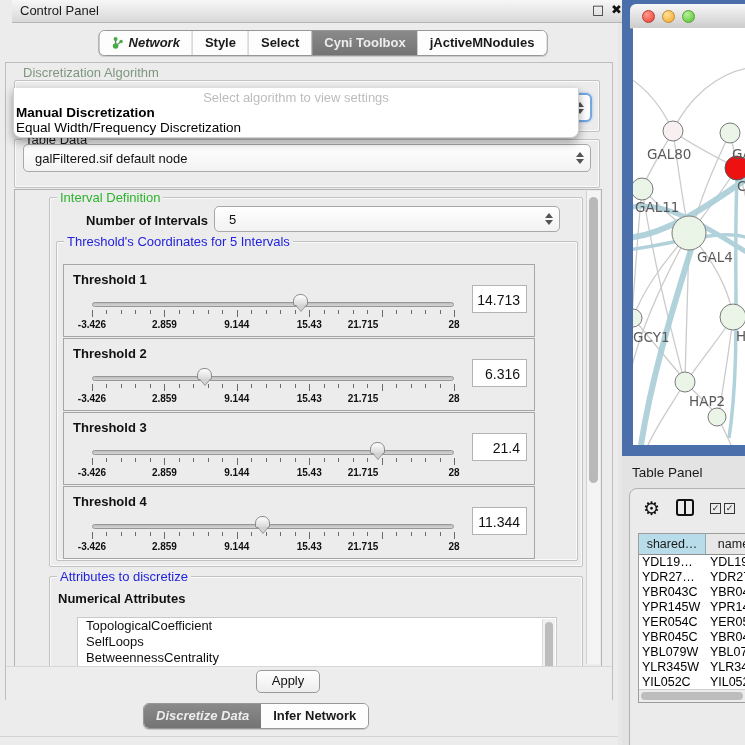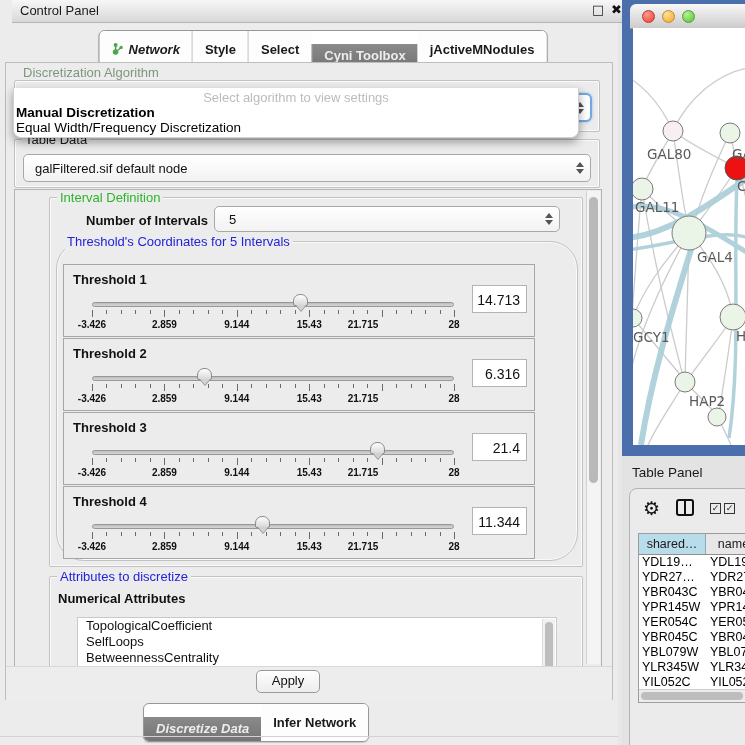--- a/index.html
+++ b/index.html
@@ -12,21 +12,21 @@
   .cp-title{position:absolute;left:8px;top:3px;font-size:13px;color:#1a1a1a;}
   .cp-float{position:absolute;left:580px;top:2px;font-size:13px;color:#222;cursor:default;font-family:"DejaVu Sans",sans-serif;}
   .cp-close{position:absolute;left:599px;top:2px;font-size:13px;color:#111;font-weight:bold;font-family:"DejaVu Sans",sans-serif;}
   
   .tabstrip{position:absolute;top:30px;left:50%;transform:translateX(-50%);margin-left:14px;
     display:flex;border:1px solid #979797;border-radius:6px;overflow:hidden;background:#fff;
     box-shadow:0 1px 1px rgba(0,0,0,.15);}
   .tab{padding:4px 12px 5px 12px;font-size:13px;font-weight:bold;color:#1a1a1a;background:#fdfdfd;
     border-left:1px solid #c3c3c3;white-space:nowrap;display:flex;align-items:center;gap:5px;}
   .tab:first-child{border-left:none;font-style:italic;}
-  .tab.selected{background:linear-gradient(#8a8a8a,#747474);color:#ededed;border-left-color:#6a6a6a;margin-top:13px;}
+  .tab.selected{background:linear-gradient(#8a8a8a,#747474);color:#ededed;border-left-color:#6a6a6a;}
   .tab.selected + .tab{border-left:none;}
   .net-icon{display:inline-block;width:12px;height:14px;}
   
   .main-panel{position:absolute;left:5px;top:62px;width:606px;height:636px;
     border:1px solid #bdbdbd;background:#ececec;}
   .groupbox{position:absolute;border:1px solid #c2c2c2;box-shadow:inset 0 0 0 1px #fafafa;border-radius:2px;}
   .group-title{position:absolute;top:-8px;left:7px;background:#ececec;padding:0 3px;font-size:13px;white-space:nowrap;}
   .gt-green{color:#2db32d;}
   .gt-blue{color:#2222dd;}
   .gt-black{color:#1a1a1a;}
@@ -172,38 +172,38 @@
     </div>
 
     <div class="dropdown-overlay">
       <div class="dd-hint">Select algorithm to view settings</div>
       <div class="dd-opt1">Manual Discretization</div>
       <div class="dd-opt2">Equal Width/Frequency Discretization</div>
     </div>
 
     <div class="groupbox" style="left:8px;top:76px;width:584px;height:47px;">
       <span class="group-title gt-black">Table Data</span>
-      <div class="combo" style="left:8px;top:14px;width:566px;height:26px;">
+      <div class="combo" style="left:8px;top:4px;width:566px;height:26px;">
         <span class="val">galFiltered.sif default node</span>
         <span class="spin"></span>
       </div>
     </div>
 
     <div class="scroll-container">
 
       <div class="groupbox" style="left:34px;top:7px;width:532px;height:368px;">
         <span class="group-title gt-green">Interval Definition</span>
 
         <span style="position:absolute;left:36px;top:15px;font-size:13px;font-weight:bold;color:#111;">Number of Intervals</span>
         <div class="combo" style="left:164px;top:8px;width:344px;height:24px;">
           <span class="val" style="left:14px;">5</span>
           <span class="spin"></span>
         </div>
 
-        <div class="groupbox" style="left:6px;top:43px;width:520px;height:318px;border-radius:28px;">
+        <div class="groupbox" style="left:6px;top:43px;width:520px;height:318px;">
           <span class="group-title gt-blue">Threshold's Coordinates for 5 Intervals</span>
 
           <div class="threshold-panel" style="top:22px;">
             <span class="th-label">Threshold 1</span>
             <div class="slider">
               <div class="track"></div>
               <div class="thumb" style="left: 229.445px;"></div>
               <div class="ticks">
                   <div class="tick major" style="left: 0px;"></div>
                   <div class="tick" style="left: 14.48px;"></div>

